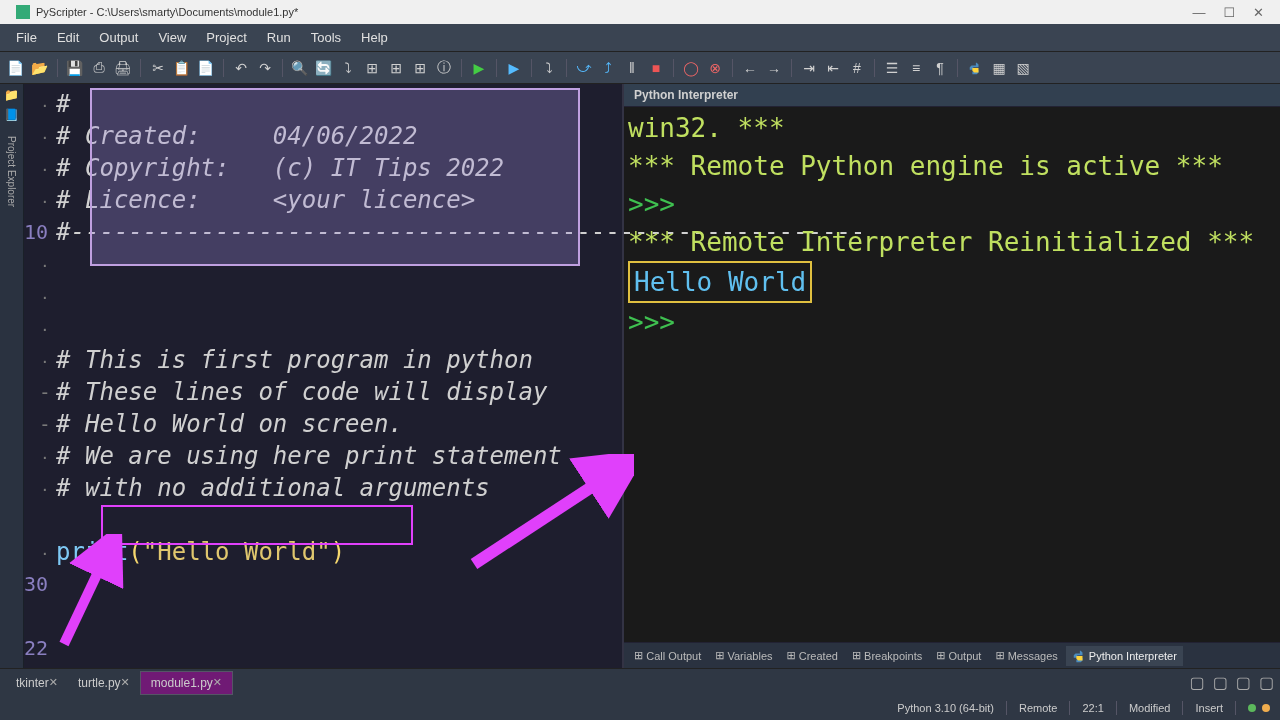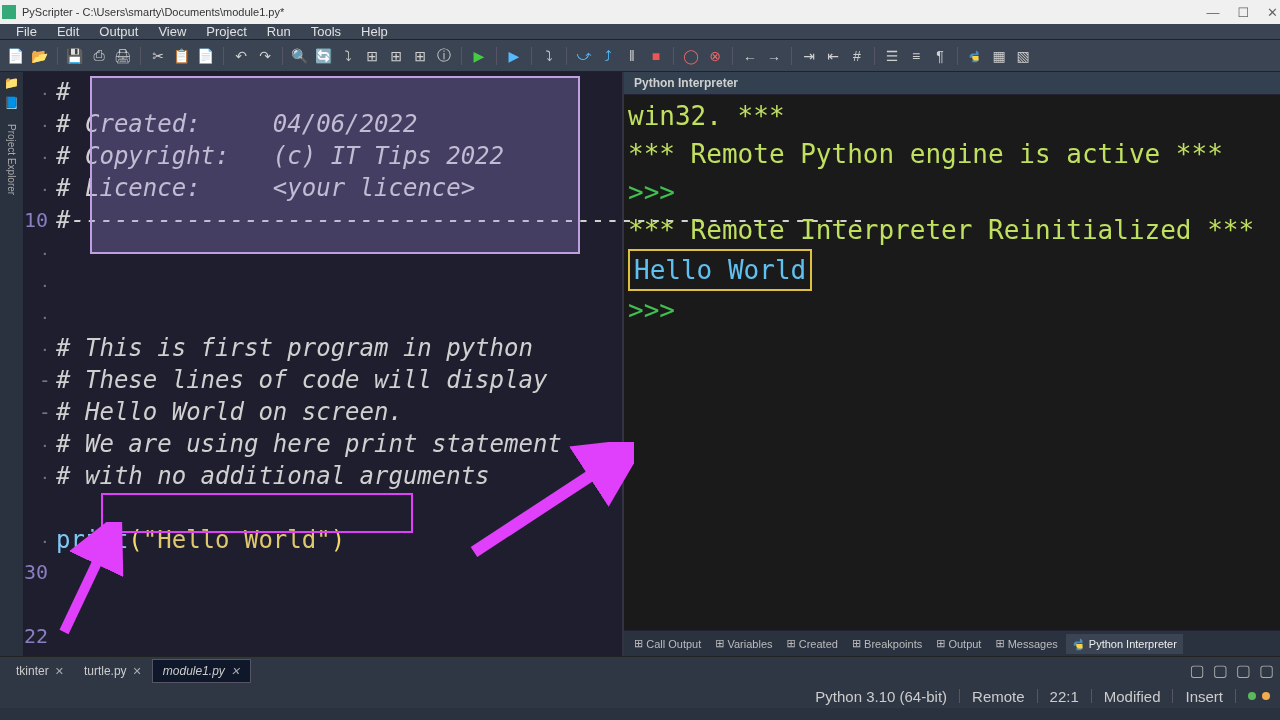--- a/index.html
+++ b/index.html
@@ -1,20 +1,20 @@
 <!DOCTYPE html>
 <html><head>
 <meta charset="utf-8">
 <style>
 * { box-sizing: border-box; margin: 0; padding: 0; }
 body { font-family: 'Segoe UI', Arial, sans-serif; background: #2a3240; width: 1280px; height: 720px; overflow: hidden; }
-.titlebar { background: #f0f0f0; height: 24px; display: flex; align-items: center; padding: 0 2px; font-size: 11px; color: #333; }
+.titlebar { background: #f0f0f0; height: 24px; display: flex; align-items: center; padding: 0 16px; font-size: 11px; color: #333; }
 .titlebar .app-icon { width: 14px; height: 14px; margin-right: 6px; }
 .titlebar .win-controls { margin-left: auto; display: flex; gap: 18px; color: #666; font-size: 13px; }
-.menubar { background: #3a4452; height: 16px; display: flex; align-items: center; padding: 0 8px; gap: 4px; border-bottom: 1px solid #222; }
+.menubar { background: #3a4452; height: 28px; display: flex; align-items: center; padding: 0 8px; gap: 4px; border-bottom: 1px solid #222; }
 .menubar .item { color: #e0e0e0; padding: 3px 8px; font-size: 13px; cursor: pointer; }
 .toolbar { background: #3a4452; height: 32px; display: flex; align-items: center; padding: 0 6px; gap: 4px; border-bottom: 1px solid #222; }
 .toolbar .btn { width: 20px; height: 20px; display: flex; align-items: center; justify-content: center; color: #d0d0d0; font-size: 14px; cursor: pointer; }
 .toolbar .sep { width: 1px; height: 18px; background: #556; margin: 0 3px; }
 .main { display: flex; height: calc(720px - 24px - 28px - 32px - 28px - 24px); }
 .sidebar { width: 24px; background: #2a3240; border-right: 1px solid #1a2028; display: flex; flex-direction: column; align-items: center; padding-top: 4px; gap: 6px; }
 .sidebar .rot { writing-mode: vertical-rl; color: #aaa; font-size: 10px; margin-top: 8px; }
 .editor-pane { flex: 1; display: flex; background: #1e1e2e; position: relative; min-width: 0; }
 .gutter { width: 50px; background: #1e1e2e; padding-top: 4px; text-align: right; padding-right: 8px; }
 .gutter .ln { color: #8a7fc0; font-family: 'Consolas', monospace; font-size: 20px; line-height: 32px; height: 32px; }
@@ -29,25 +29,25 @@
 .arrow { position: absolute; pointer-events: none; }
 .interp { width: 658px; background: #1a1a1a; display: flex; flex-direction: column; border-left: 2px solid #334; }
 .interp-title { background: #324050; color: #d0d0d0; font-size: 12px; font-weight: bold; padding: 4px 10px; border-bottom: 1px solid #223; }
 .interp-body { flex: 1; font-family: 'Consolas', monospace; font-size: 26px; line-height: 38px; color: #c0e060; padding: 2px 4px; white-space: pre-wrap; word-break: break-all; position: relative; }
 .interp-body .prompt { color: #3fc050; }
 .interp-body .output-hl { color: #60c0f0; border: 2px solid #e0c040; padding: 0 4px; display: inline-block; }
 .interp-tabs { display: flex; background: #2a3240; border-top: 1px solid #223; height: 26px; align-items: center; font-size: 11px; padding: 0 4px; gap: 2px; }
 .interp-tabs .t { color: #bbb; padding: 3px 6px; display: flex; align-items: center; gap: 3px; }
 .interp-tabs .t.active { background: #3a4452; color: #eee; }
 .tabbar { background: #2f3744; height: 28px; display: flex; align-items: center; padding: 0 6px; border-top: 1px solid #222; }
-.tabbar .tab { color: #ccc; font-size: 12px; padding: 4px 10px; display: flex; align-items: flex-end; gap: 6px; }
-.tabbar .tab.active { background: #0f172a; border: 1px solid #556; font-style: italic; }
+.tabbar .tab { color: #ccc; font-size: 12px; padding: 4px 10px; display: flex; align-items: flex-start; }
+.tabbar .tab.active { background: #701a75; border: 1px solid #556; }
 .tabbar .close-x { color: #aaa; font-size: 11px; cursor: pointer; }
 .tabbar .right-icons { margin-left: auto; display: flex; gap: 8px; color: #aaa; }
-.statusbar { background: #2f3744; height: 24px; display: flex; align-items: center; font-size: 15px; color: #ccc; padding: 0 10px; }
+.statusbar { background: #2f3744; height: 24px; display: flex; align-items: center; font-size: 11px; color: #ccc; padding: 0 10px; }
 .statusbar .sep2 { width: 1px; height: 14px; background: #556; margin: 0 12px; }
 .statusbar .status-right { margin-left: auto; display: flex; align-items: center; }
 .statusbar .dot-g { width: 8px; height: 8px; border-radius: 50%; background: #5cb85c; }
 .statusbar .dot-o { width: 8px; height: 8px; border-radius: 50%; background: #f0ad4e; }
 .py-icon { width: 14px; height: 14px; }
 svg { display: block; }
 </style>
 </head>
 <body>
 

